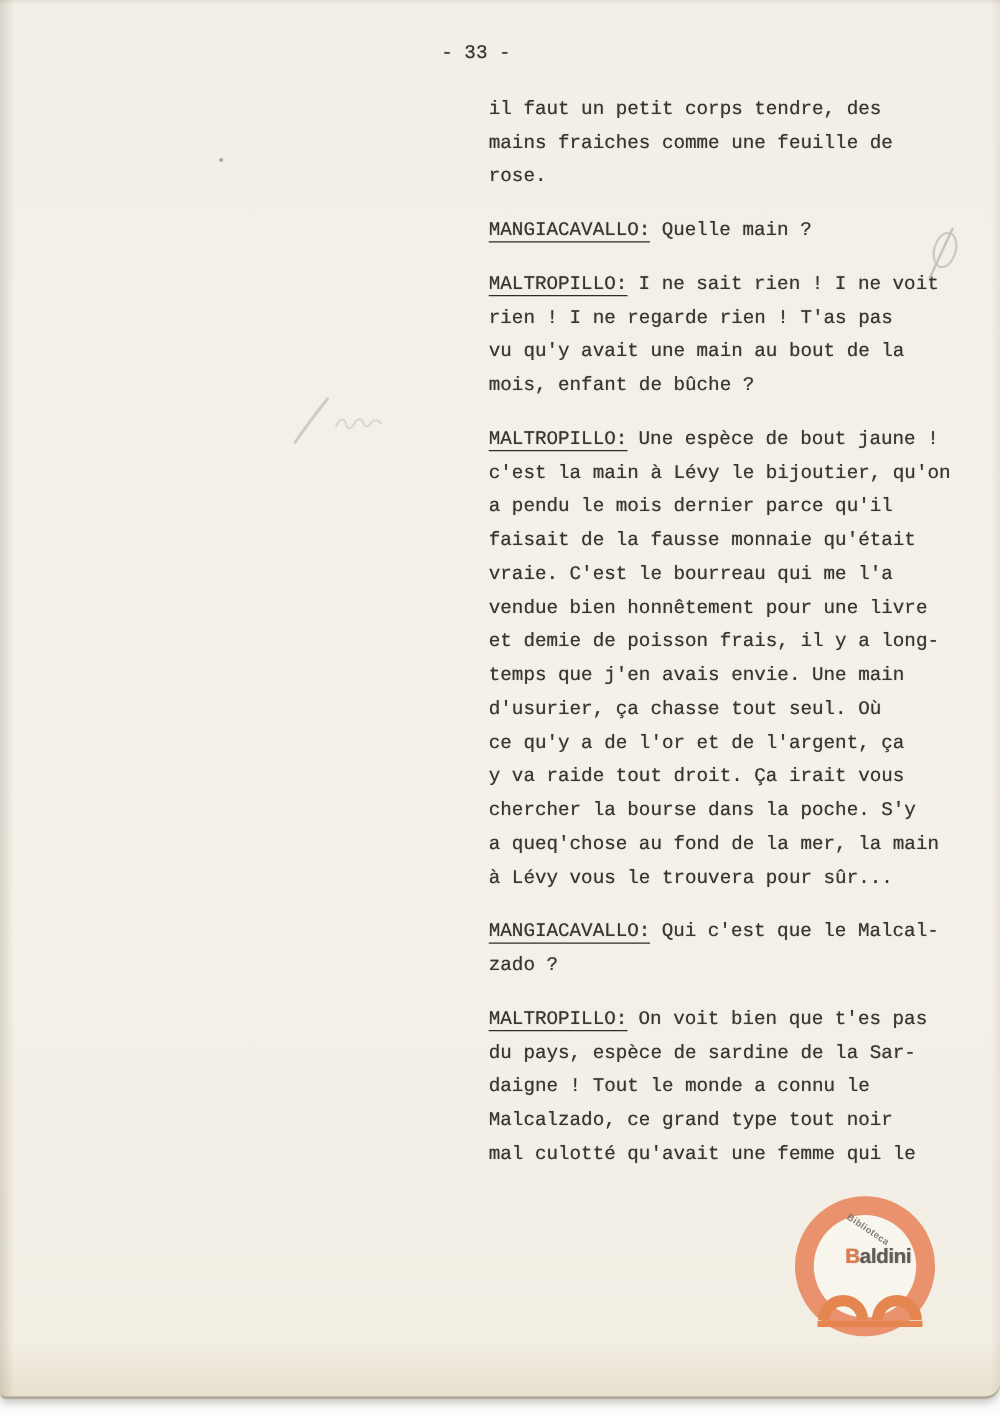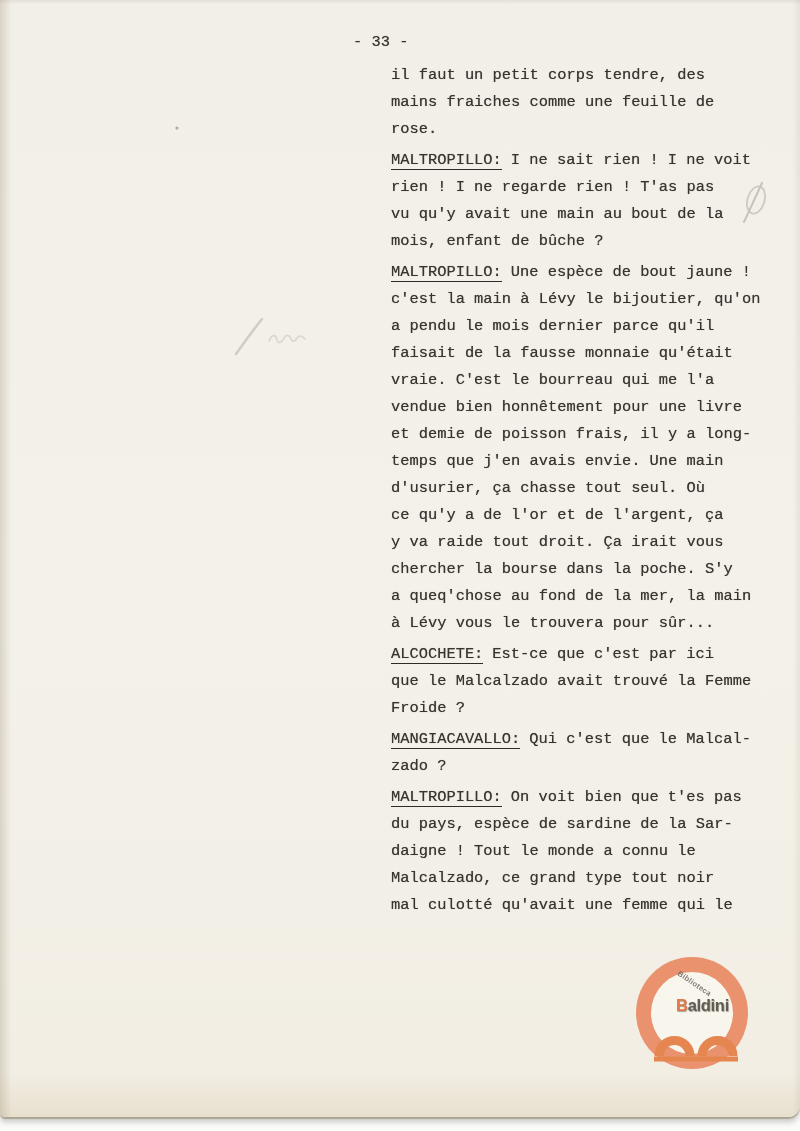--- a/index.html
+++ b/index.html
@@ -39,21 +39,21 @@
     color: #38352f;
     text-shadow: 0 0 .7px rgba(56,53,47,.65);
   }
   .page-number {
     position: absolute; left: 353px; top: 29px;
   }
   .text-block {
     position: absolute; left: 391px; top: 58px;
     width: 392px;
   }
-  .para { margin: 4px 0 3px 0; }
+  .para { margin: 16px 0 3px 0; }
   .speaker {
     border-bottom: 1.8px solid #2f2c27;
     padding-bottom: 0px;
     margin-right: 9px;
   }
   .speaker:empty { border: none; margin: 0; }
   .ptext { white-space: pre-line; }
   
   .marks {
     position: absolute; left: 0; top: 0;
@@ -102,20 +102,21 @@
   <div class="paper">
 
     <div class="typewriter page-number">- 33 -</div>
 
     <div class="typewriter text-block" id="paragraphs">
       <p class="para"><span class="speaker"></span><span class="ptext">il faut un petit corps tendre, des
 mains fraiches comme une feuille de
 rose.</span></p>
 
 
+      <p class="para"><span class="speaker">MANGIACAVALLO:</span><span class="ptext">Quelle main ?</span></p>
 
       <p class="para"><span class="speaker">MALTROPILLO:</span><span class="ptext">I ne sait rien ! I ne voit
 rien ! I ne regarde rien ! T'as pas
 vu qu'y avait une main au bout de la
 mois, enfant de bûche ?</span></p>
 
 
       <p class="para"><span class="speaker">MALTROPILLO:</span><span class="ptext">Une espèce de bout jaune !
 c'est la main à Lévy le bijoutier, qu'on
 a pendu le mois dernier parce qu'il
@@ -124,23 +125,20 @@
 vendue bien honnêtement pour une livre
 et demie de poisson frais, il y a long-
 temps que j'en avais envie. Une main
 d'usurier, ça chasse tout seul. Où
 ce qu'y a de l'or et de l'argent, ça
 y va raide tout droit. Ça irait vous
 chercher la bourse dans la poche. S'y
 a queq'chose au fond de la mer, la main
 à Lévy vous le trouvera pour sûr...</span></p>
 
-      <p class="para"><span class="speaker">ALCOCHETE:</span><span class="ptext">Est-ce que c'est par ici
-que le Malcalzado avait trouvé la Femme
-Froide ?</span></p>
 
       <p class="para"><span class="speaker">MANGIACAVALLO:</span><span class="ptext">Qui c'est que le Malcal-
 zado ?</span></p>
 
       <p class="para"><span class="speaker">MALTROPILLO:</span><span class="ptext">On voit bien que t'es pas
 du pays, espèce de sardine de la Sar-
 daigne ! Tout le monde a connu le
 Malcalzado, ce grand type tout noir
 mal culotté qu'avait une femme qui le</span></p>
     </div>

